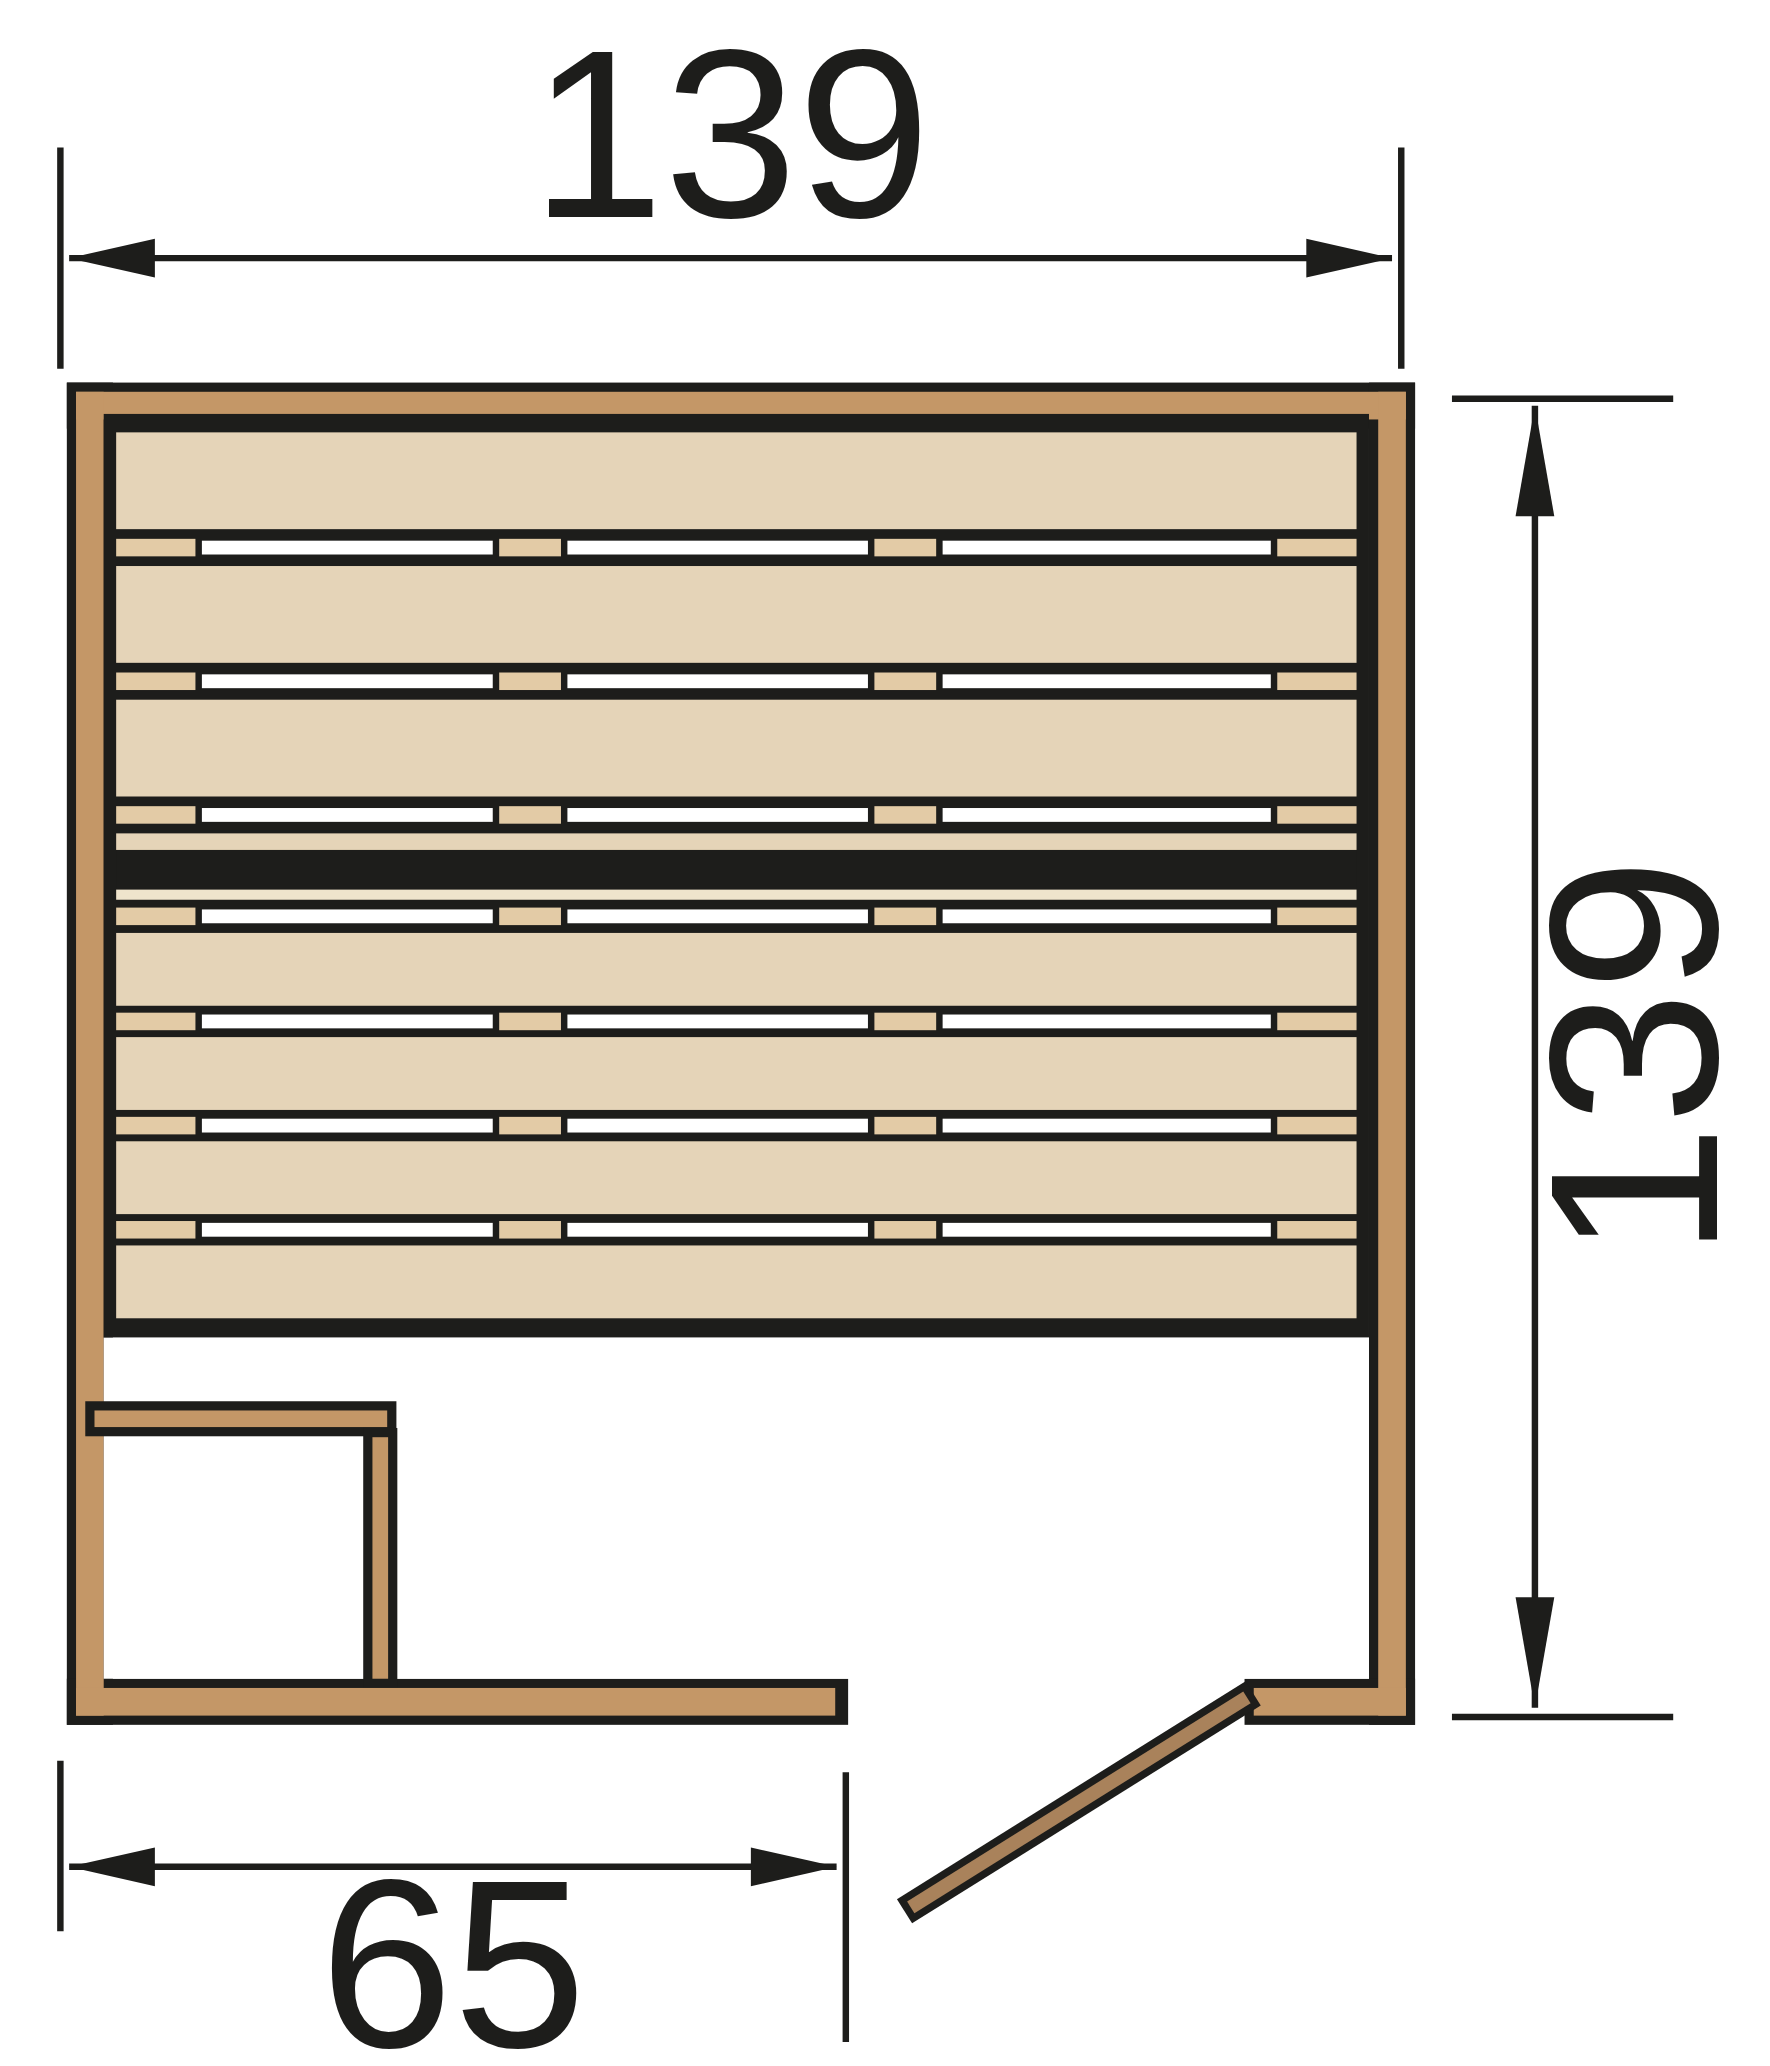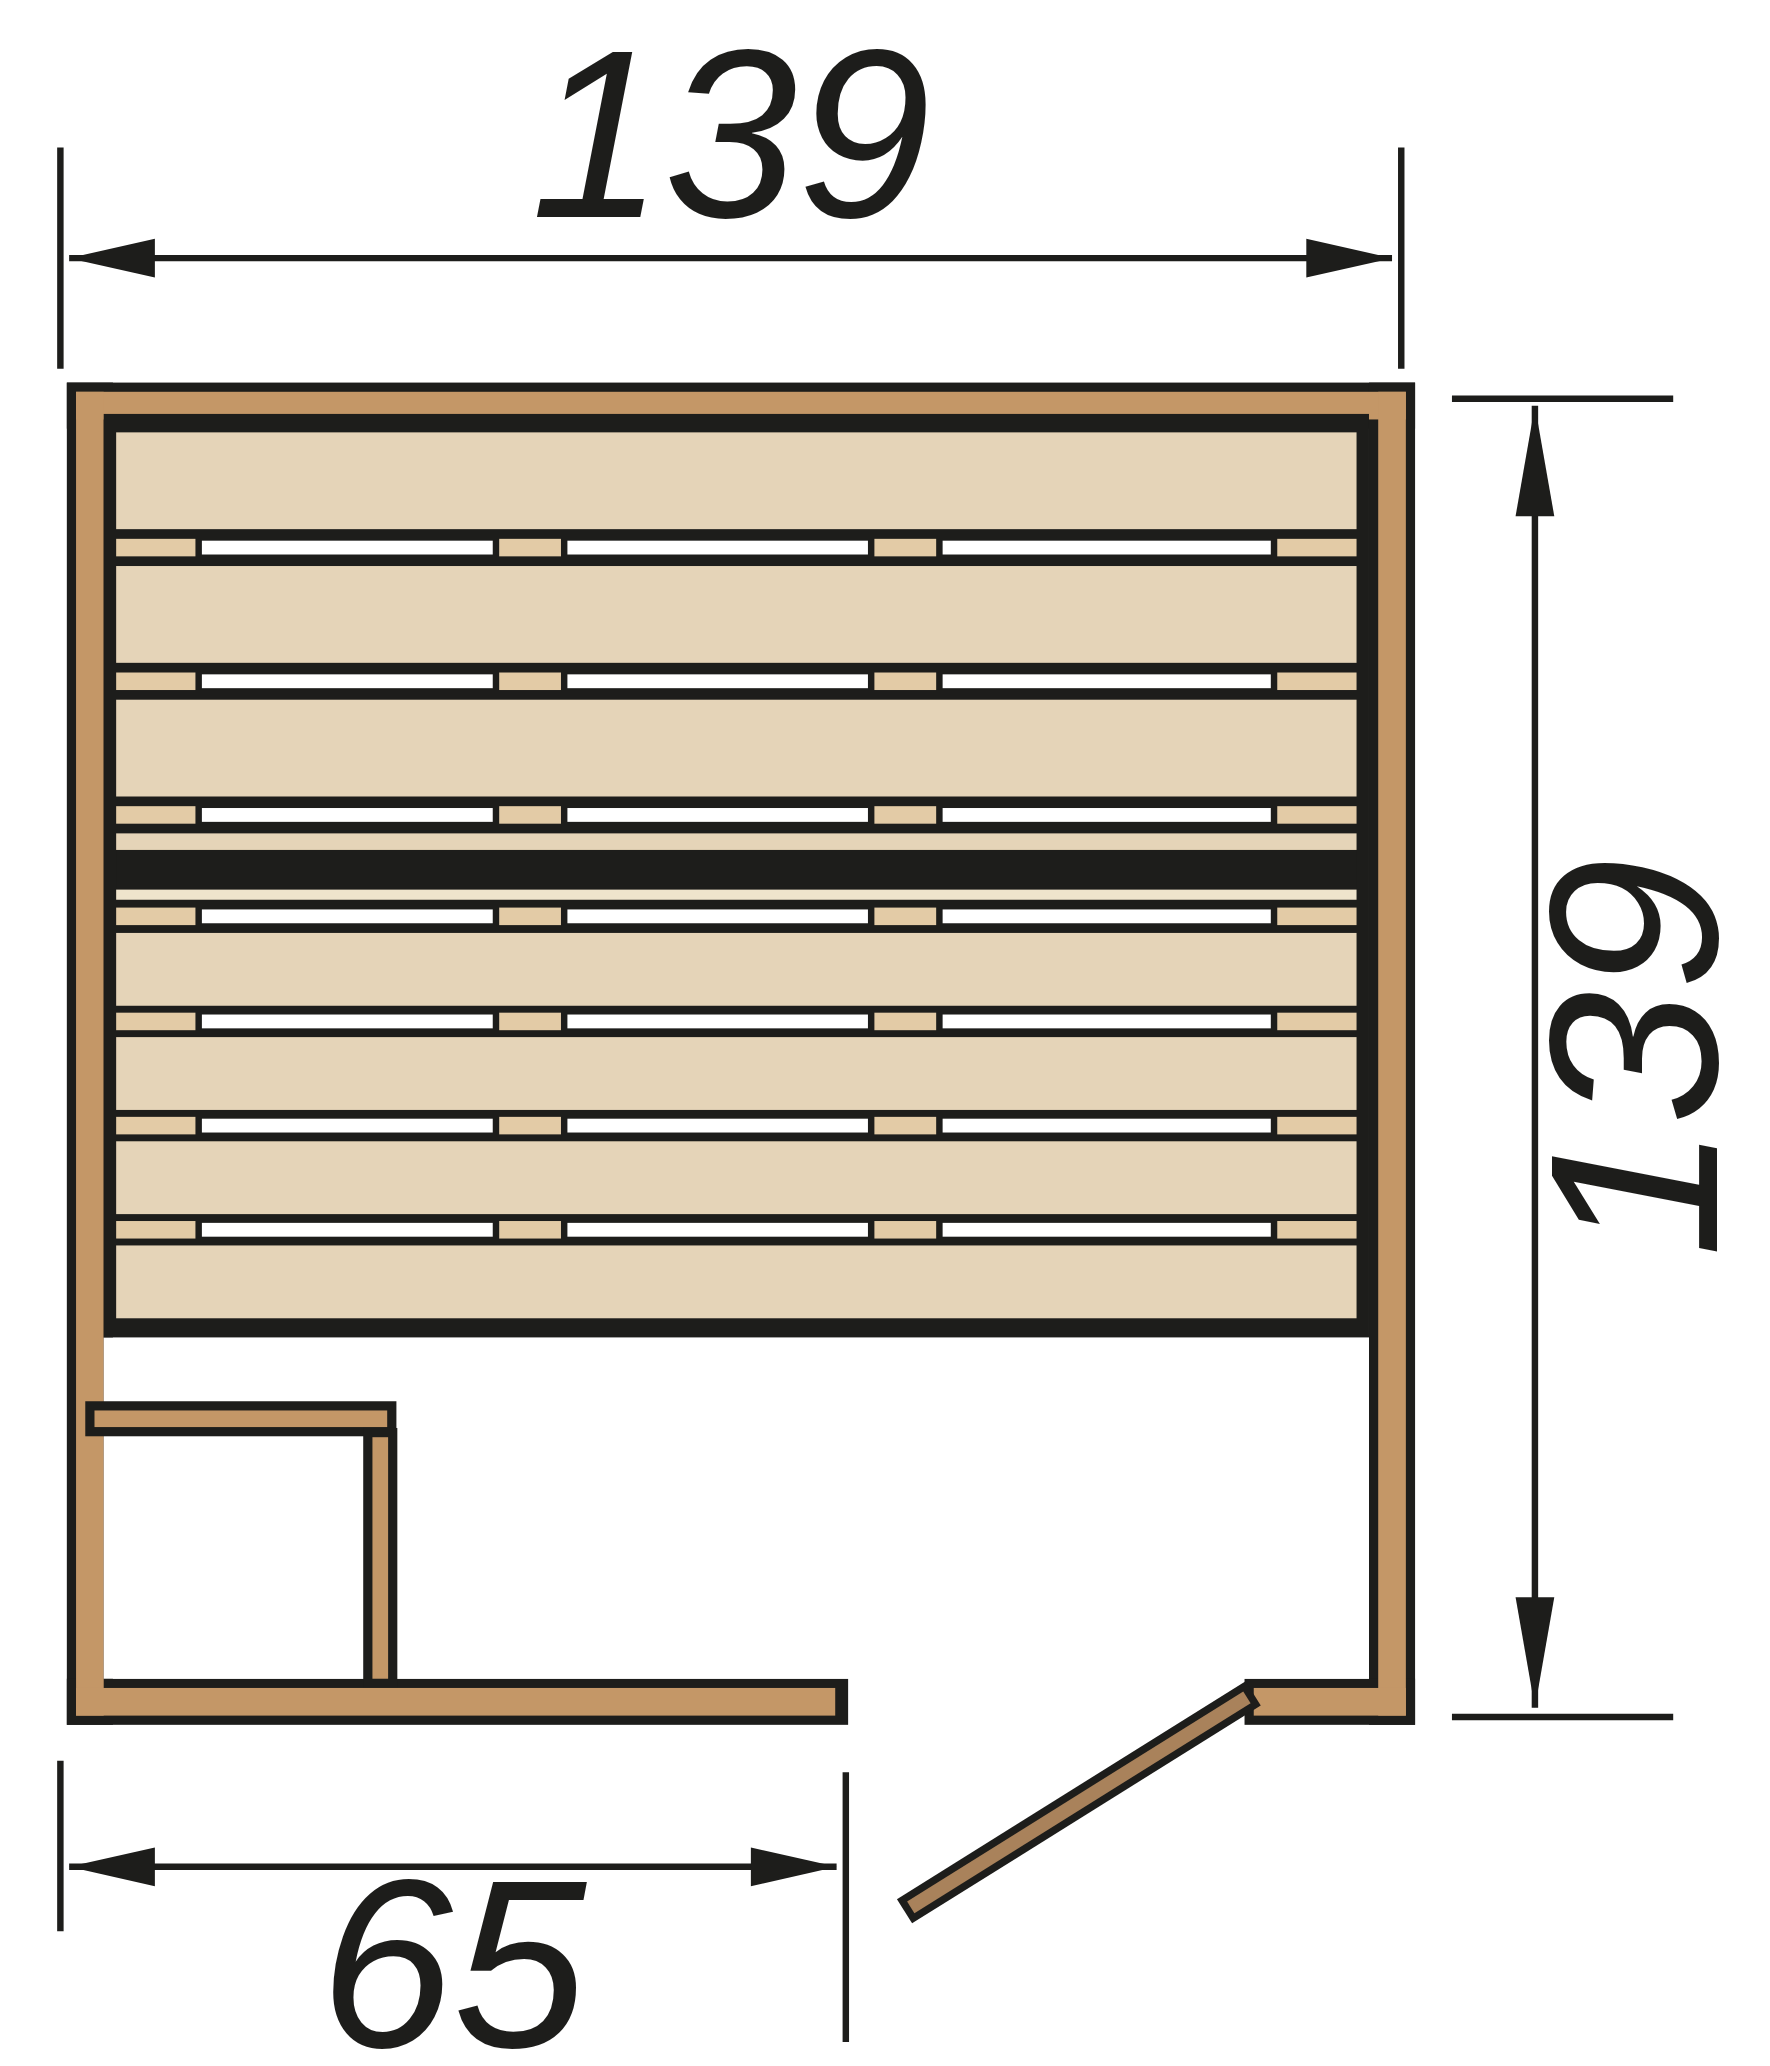--- a/index.html
+++ b/index.html
@@ -1,16 +1,16 @@
 <!DOCTYPE html>
 <html style="--c-ink: #1D1D1B; --c-wall: #C49767; --c-plank: #E5D4B8; --c-spacer: #E3CBA6; --c-strip: #EFE4CC; --c-door: #A9825B; --c-floor: #FFFFFF;font-size:7.4px"><head>
 <meta charset="utf-8">
 <style>
   html,body{margin:0;padding:0;background:#fff;}
-  .stage{width:100vw;display:block;font-style:italic;}
+  .stage{width:100vw;display:block;}
   svg{display:block;width:100%;height:auto;}
   .dim-label{
     font-family:"Liberation Sans","DejaVu Sans",sans-serif;
     font-weight:400;
     font-size:520px;
     fill:var(--c-ink,#1d1d1b);
   }
   .dim-stroke{stroke:var(--c-ink,#1d1d1b);stroke-width:14;fill:none;}
   .dim-fill{fill:var(--c-ink,#1d1d1b);}
 </style>

